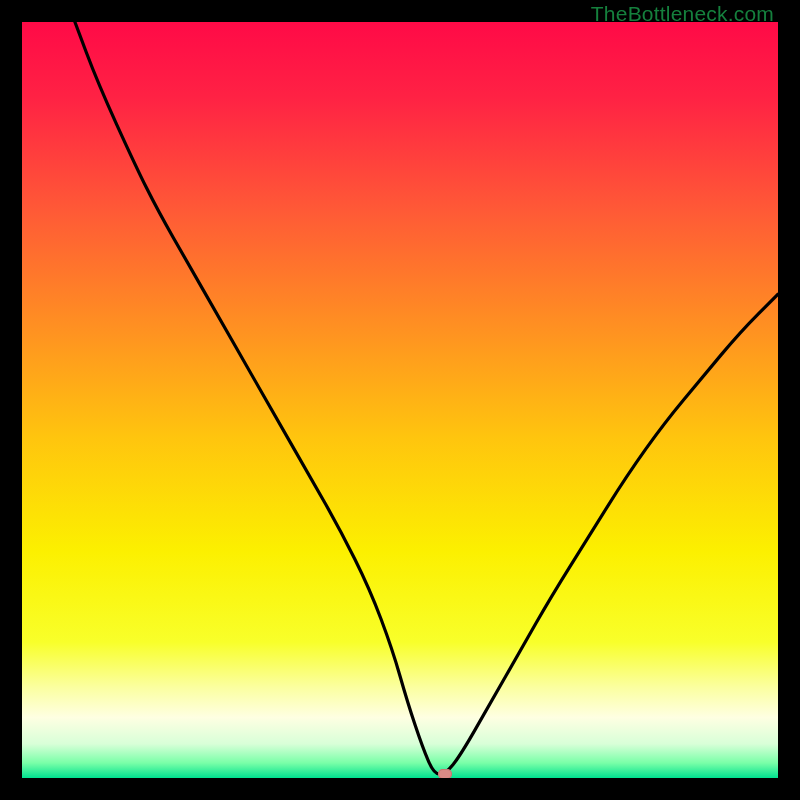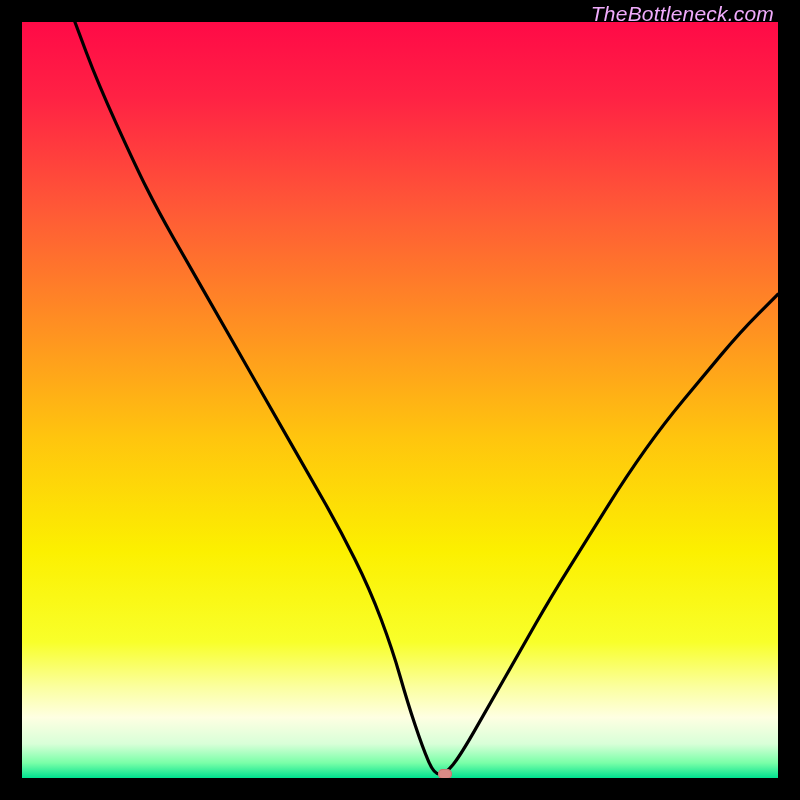--- a/index.html
+++ b/index.html
@@ -30,25 +30,24 @@
     inset: 0;
   }
   .curve-svg {
     position: absolute;
     inset: 0;
   }
   .watermark {
     position: absolute;
     top: 2px;
     right: 26px;
-    color: #f0abfc;
+    color: #15803d;
     font-size: 21px;
     font-weight: 500;
     letter-spacing: 0.2px;
-    font-style: italic;
   }
   .marker {
     position: absolute;
     width: 14px;
     height: 10px;
     border-radius: 5px;
     transform: translate(-50%, -50%);
   }
 </style>
 </head>

